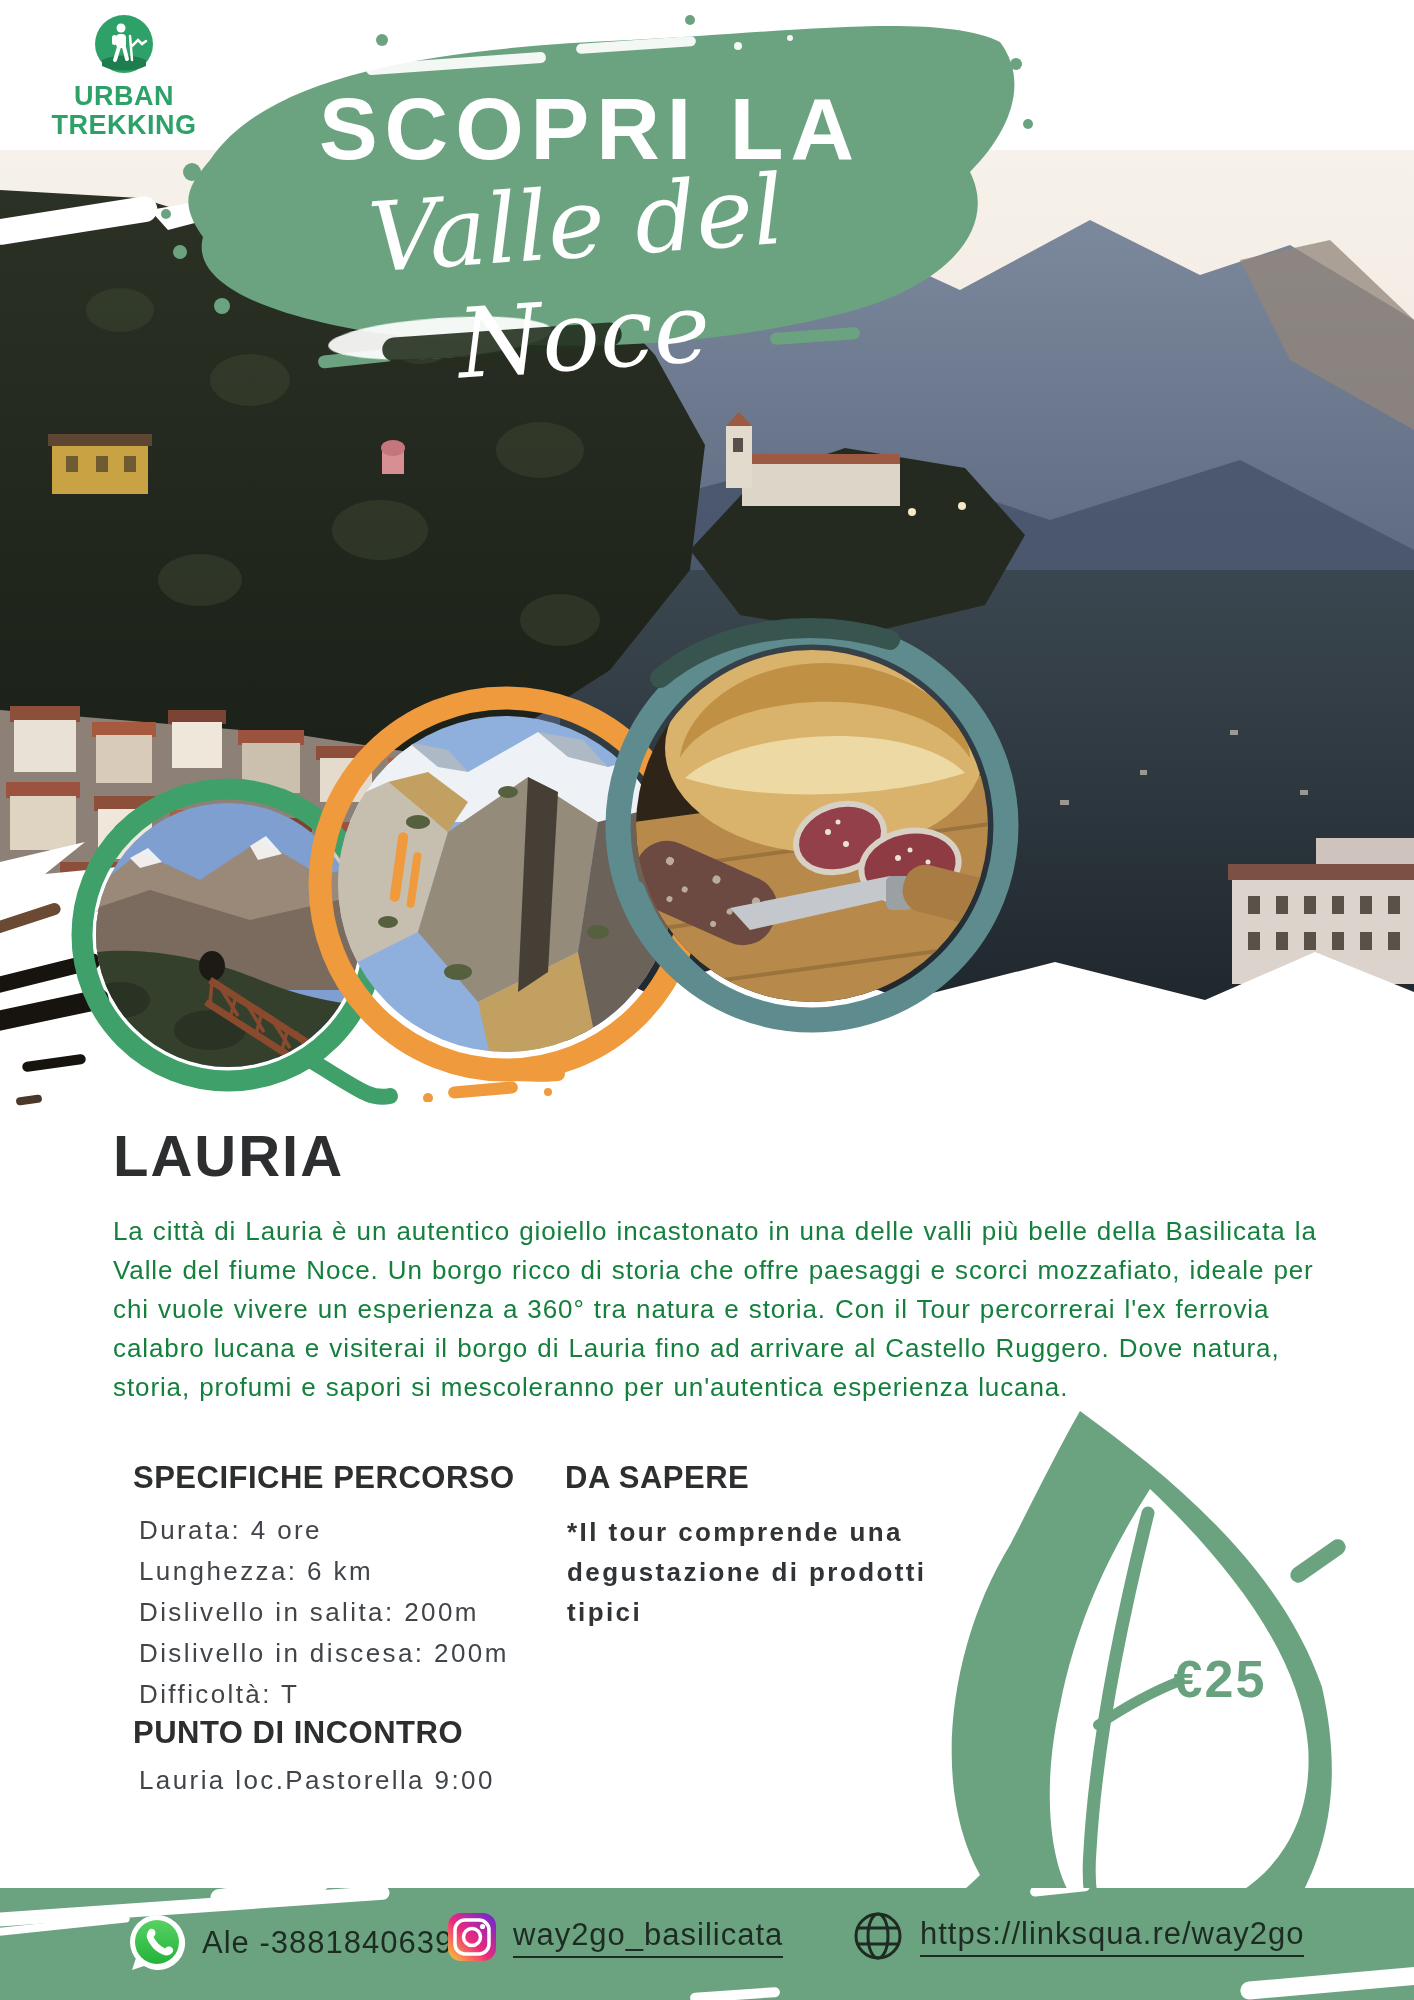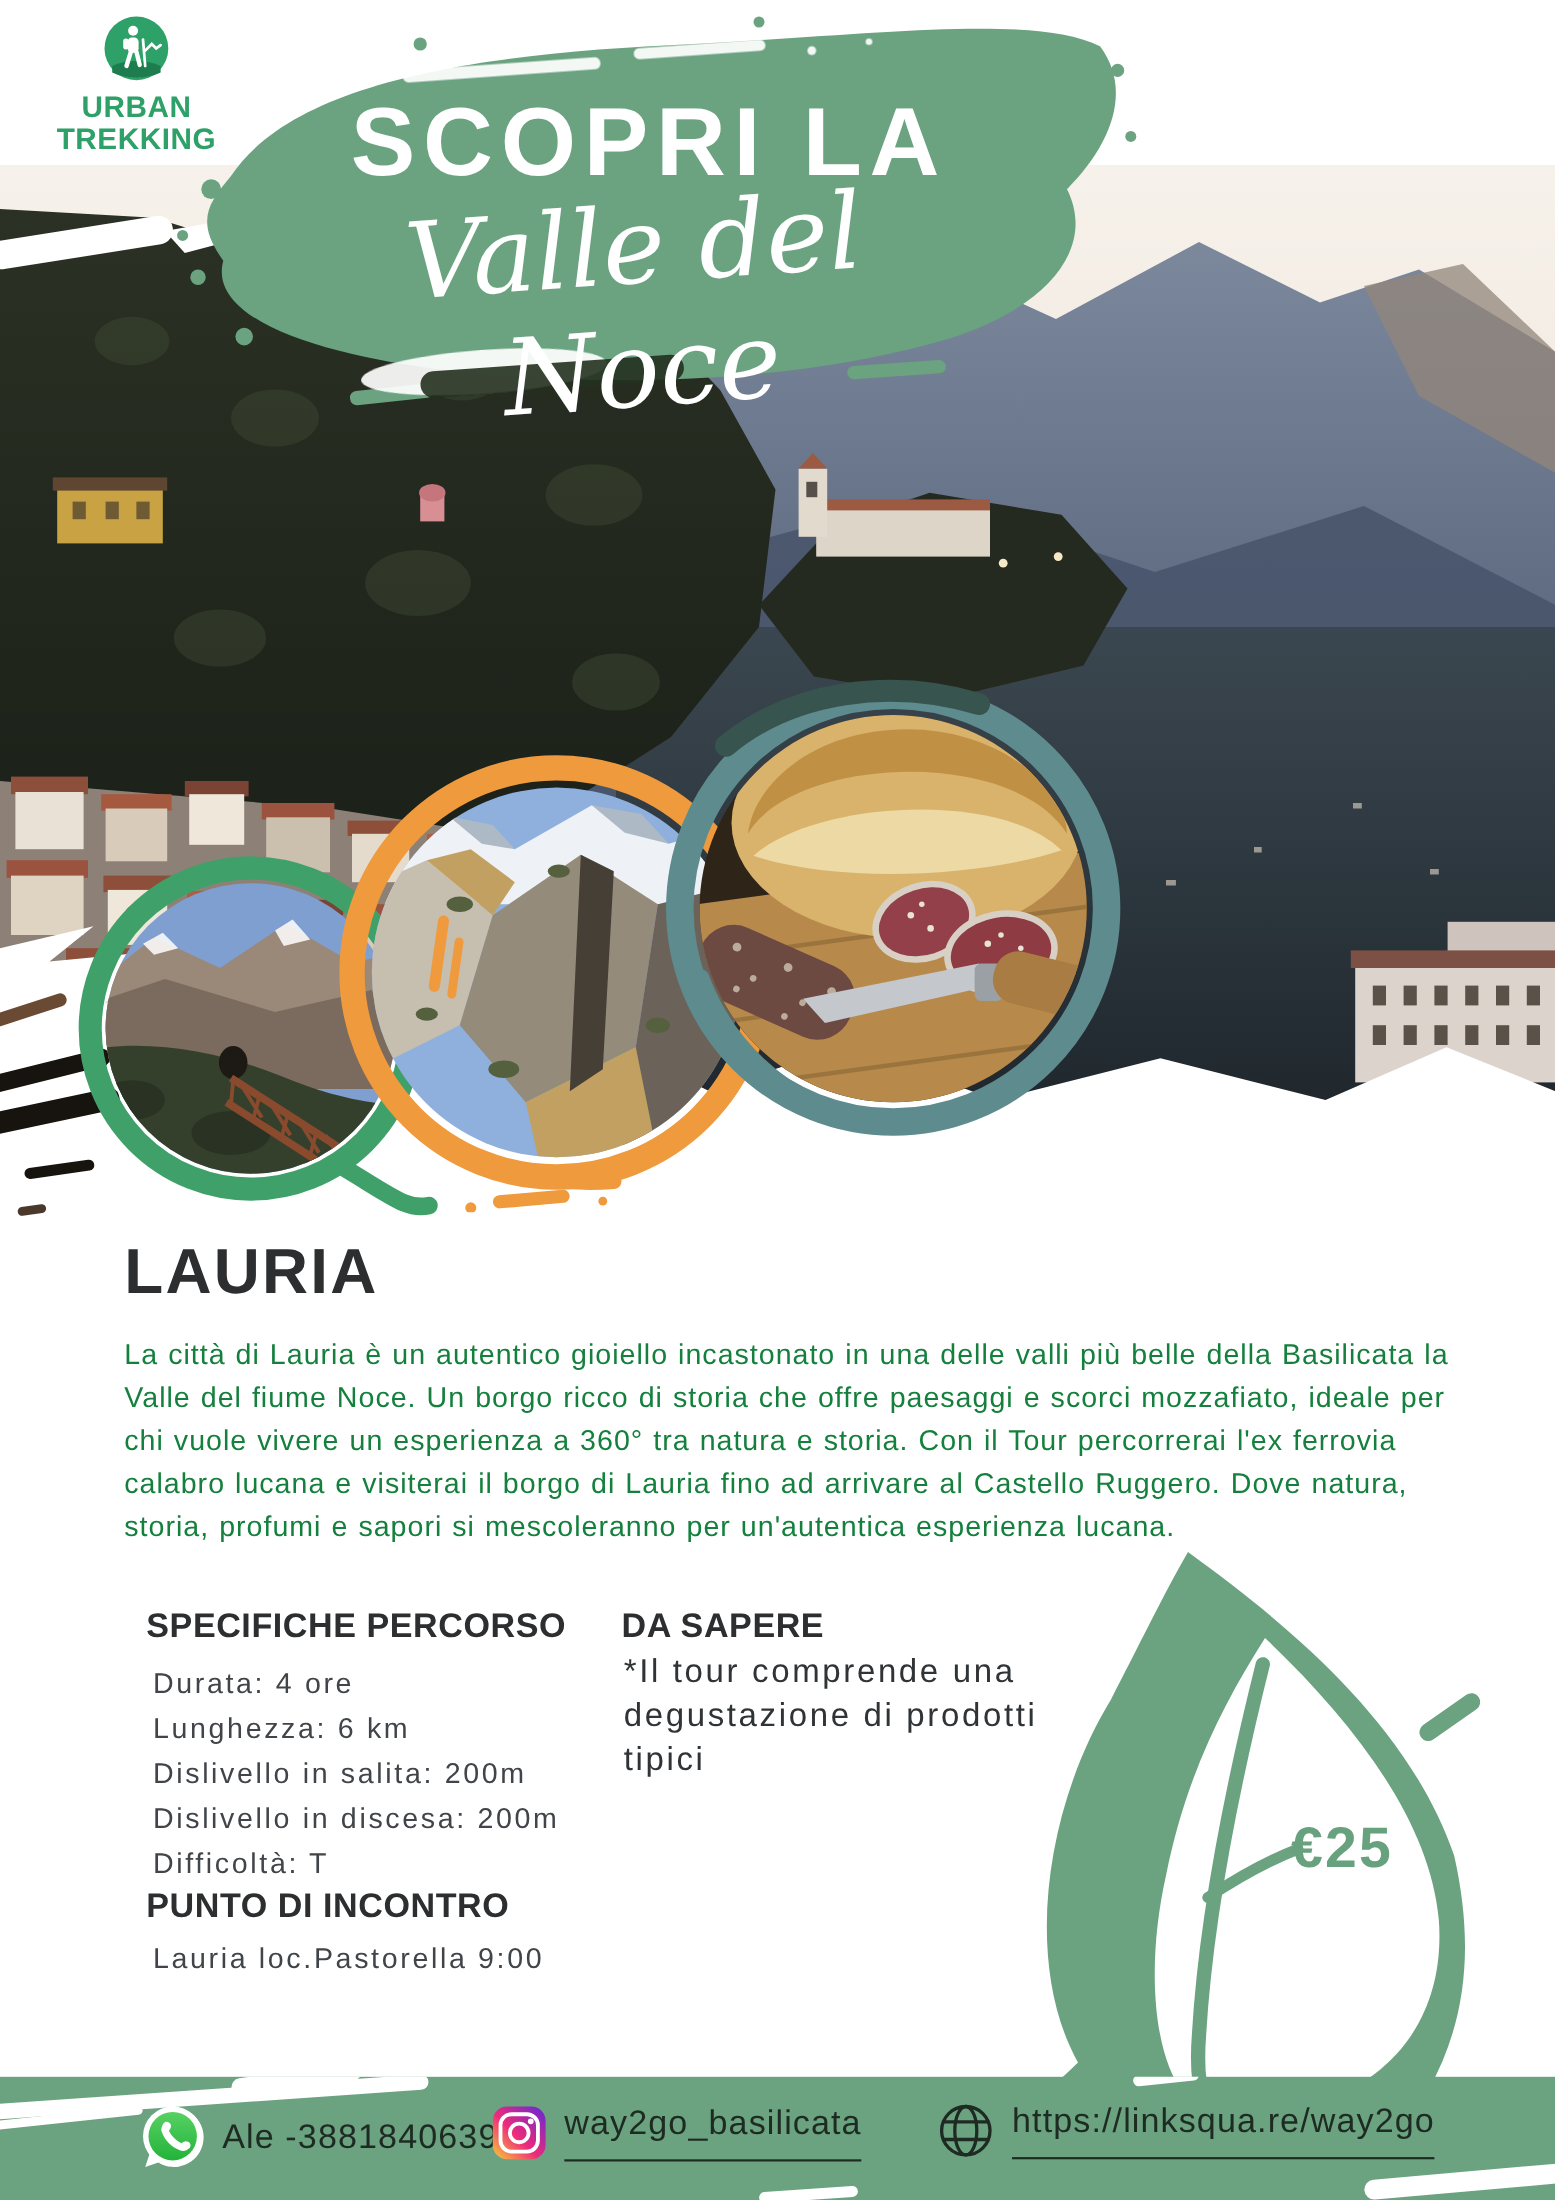--- a/index.html
+++ b/index.html
@@ -37,32 +37,32 @@
   .main-desc{left:113px;top:1212px;width:1205px;font-size:26px;line-height:39px;color:#15803d;
       letter-spacing:.9px;word-spacing:1px;z-index:5;}
 
   .col-left{left:113px;top:1460px;width:470px;z-index:5;margin-left:20px;}
   .col-right{left:565px;top:1460px;width:450px;z-index:5;}
   h2.sec{margin:0;font-size:31px;font-weight:800;color:#2c2e2f;letter-spacing:.5px;}
   .spec-list{margin:14px 0 0 6px;padding:0;list-style:none;font-size:26px;line-height:41px;
       color:#414549;letter-spacing:2.4px;}
   .meet-head{margin-top:28px;}
   .meet-detail{margin:14px 0 0 6px;font-size:26px;color:#414549;letter-spacing:2.4px;}
-  .know-note{margin:4px 0 0 2px;font-size:30px;line-height:40px;font-weight:400;color:#303436;
+  .know-note{margin:16px 0 0 2px;font-size:26px;line-height:40px;font-weight:700;color:#303436;
       letter-spacing:2.4px;white-space:pre-line;}
 
   
   .leaf{left:828px;top:1405px;width:530px;height:595px;z-index:2;}
 
   
   .footer{left:0;top:1888px;width:1414px;height:112px;background:#6ba381;z-index:3;overflow:hidden;}
   .streak{position:absolute;background:#fff;border-radius:10px;}
   .contact{position:absolute;display:flex;align-items:center;gap:16px;}
   .contact-label{font-size:31px;color:#1d2b22;letter-spacing:1px;}
-  .underlined{border-bottom:2.5px solid #1d2b22;padding-bottom:15px;}
+  .underlined{border-bottom:2.5px solid #1d2b22;padding-bottom:3px;}
 </style>
 </head>
 <body>
 
 <div class="page">
 
   <svg class="abs hero" viewBox="0 0 1414 850" preserveAspectRatio="none">
     <defs>
       <linearGradient id="sky" x1="0" y1="0" x2="0" y2="1">
         <stop offset="0" stop-color="#f6f1ea"></stop>

